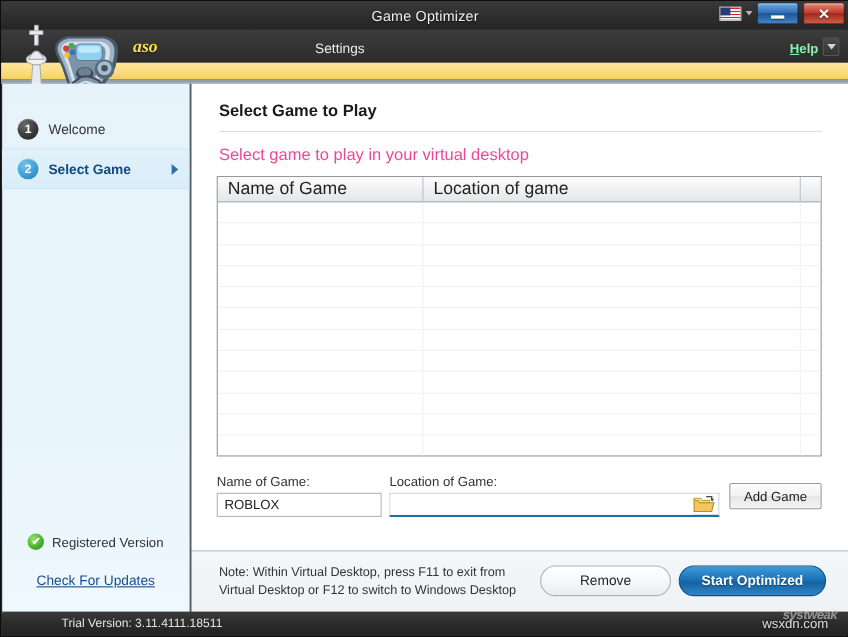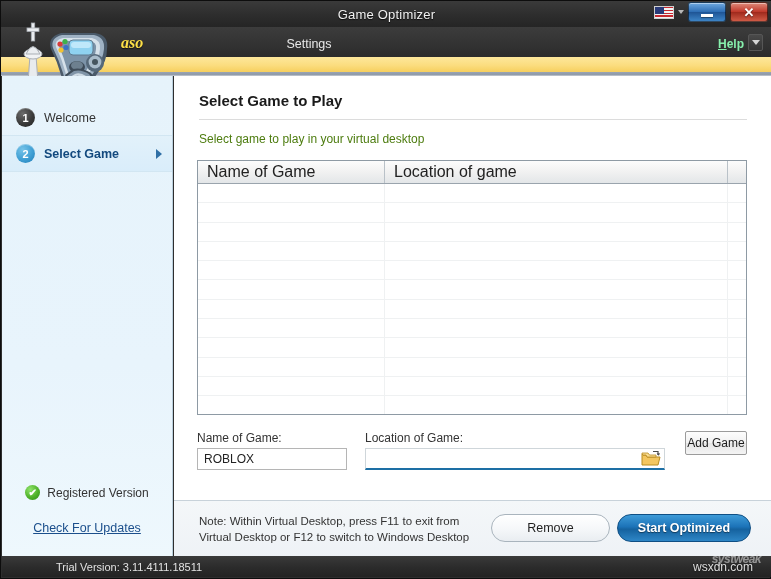--- a/index.html
+++ b/index.html
@@ -271,22 +271,22 @@
   }
   .title-rule {
     position: absolute;
     left: 25px; top: 43px;
     width: 548px; height: 1px;
     background: #dcdcdc;
   }
   .page-sub {
     position: absolute;
     left: 25px; top: 56px;
-    font-size: 12px;
-    color: #4d7c0f;
+    font-size: 15px;
+    color: #ec4899;
   }
 
   
   .table-wrap {
     position: absolute;
     left: 23px; top: 84px;
     width: 550px; height: 255px;
     border: 1px solid #8e9aa4;
     background: #fff;
     overflow: hidden;
@@ -323,21 +323,21 @@
     position: absolute;
     left: 23px; top: 355px;
     width: 550px;
   }
   .field-label {
     font-size: 12px;
     color: #333;
     margin-bottom: 3px;
     display: block;
   }
-  .fr-flex { display: flex; align-items: flex-start; gap: 11px; }
+  .fr-flex { display: flex; align-items: center; gap: 0; }
   .fld-name { width: 150px; }
   .fld-name input {
     width: 150px; height: 22px;
     border: 1px solid #b5b5b5;
     font-size: 12px;
     padding: 0 6px;
     color: #222;
     background: #fff;
     font-family: "Liberation Sans", sans-serif;
   }

